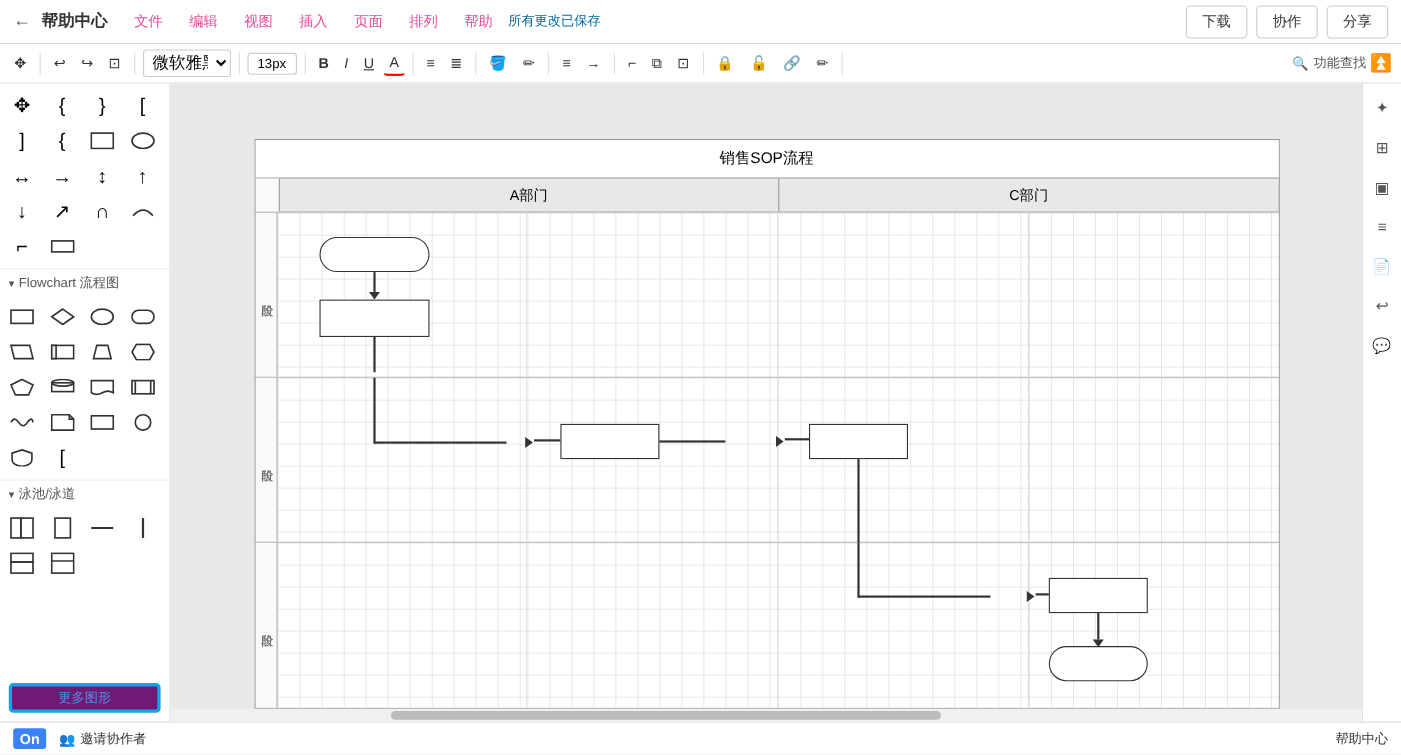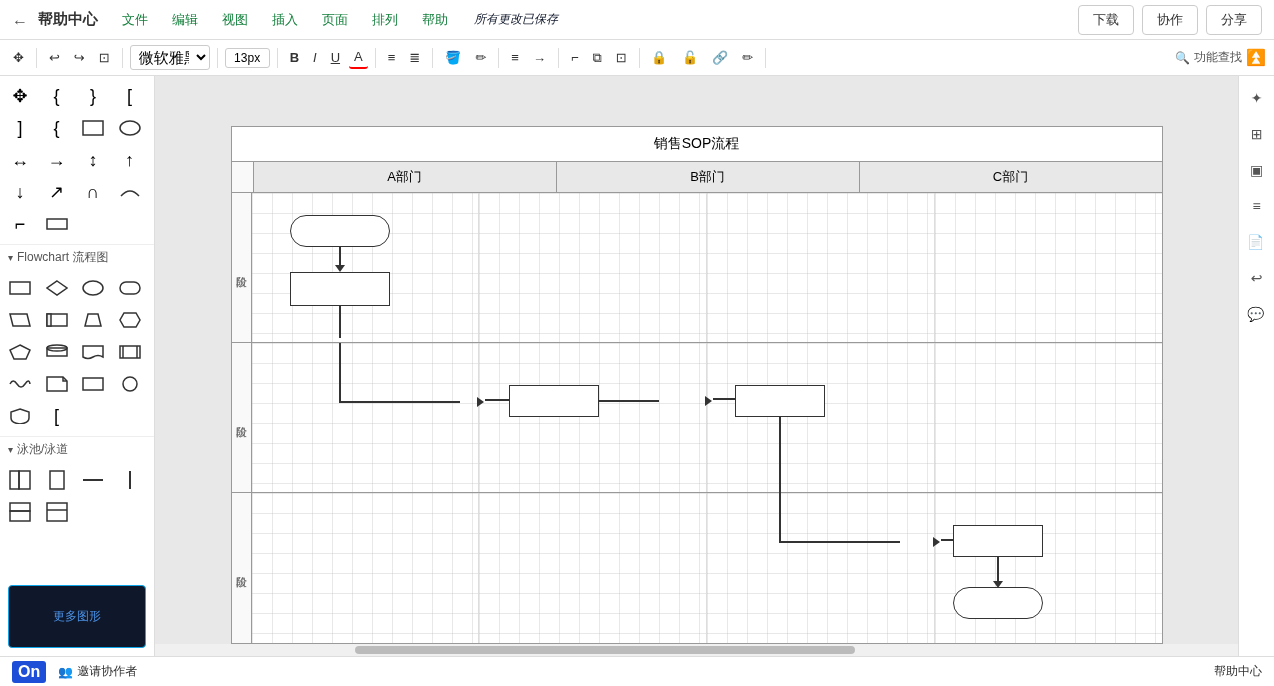--- a/index.html
+++ b/index.html
@@ -6,22 +6,22 @@
     body { font-family: '微软雅黑', 'Microsoft YaHei', sans-serif; font-size: 13px; background: #f0f0f0; overflow: hidden; height: 686px; width: 1274px; display: flex; flex-direction: column; }
 
     
     #title-bar {
       display: flex; align-items: center; background: #fff; border-bottom: 1px solid #ddd;
       padding: 6px 12px; height: 40px; gap: 10px;
     }
     #title-bar .back-btn { cursor: pointer; font-size: 16px; color: #555; }
     #title-bar .title { font-size: 15px; font-weight: bold; color: #333; }
     #title-bar .menu-bar { display: flex; gap: 16px; margin-left: 10px; }
-    #title-bar .menu-item { font-size: 13px; color: #15803d; cursor: pointer; padding: 2px 4px; }
-    #title-bar .saved-status { font-size: 12px; color: #0f172a; margin-left: 12px; font-style: italic; }
+    #title-bar .menu-item { font-size: 13px; color: #ec4899; cursor: pointer; padding: 2px 4px; }
+    #title-bar .saved-status { font-size: 12px; color: #0369a1; margin-left: 0; }
     #title-bar .right-btns { margin-left: auto; display: flex; gap: 8px; }
     .top-btn {
       padding: 5px 14px; border: 1px solid #ccc; border-radius: 4px;
       background: #fff; cursor: pointer; font-size: 13px; color: #333;
     }
 
     
     #toolbar {
       display: flex; align-items: center; background: #fff; border-bottom: 1px solid #ddd;
       padding: 4px 8px; height: 36px; gap: 4px;
@@ -50,42 +50,42 @@
     .shape-grid { display: grid; grid-template-columns: repeat(4, 1fr); gap: 4px; padding: 6px; }
     .shape-item { width: 28px; height: 28px; display: flex; align-items: center; justify-content: center; cursor: pointer; font-size: 18px; }
     .section-label {
       font-size: 12px; color: #555; padding: 4px 8px 2px;
       display: flex; align-items: center; gap: 4px; cursor: pointer;
       border-top: 1px solid #eee;
     }
     .section-label .arrow { font-size: 10px; }
 
     .more-shapes-btn {
-      margin: 8px; padding: 22px; border: 1px solid #0ea5e9; border-radius: 4px;
-      background: #0f172a; color: #4a90e2; cursor: pointer; font-size: 12px; text-align: center;
+      margin: 8px; padding: 2px; border: 3px solid #0ea5e9; border-radius: 4px;
+      background: #701a75; color: #4a90e2; cursor: pointer; font-size: 12px; text-align: center;
     }
 
     
     #canvas-area {
       flex: 1; background: #e8e8e8; overflow: auto; position: relative;
     }
 
     
     #right-panel {
       width: 36px; background: #fff; border-left: 1px solid #ddd;
       display: flex; flex-direction: column; align-items: center; padding: 8px 0; gap: 8px;
     }
     .right-icon { width: 28px; height: 28px; display: flex; align-items: center; justify-content: center; cursor: pointer; border-radius: 4px; font-size: 14px; color: #555; }
 
     
     #status-bar {
       height: 30px; background: #fff; border-top: 1px solid #ddd;
       display: flex; align-items: center; padding: 0 12px; gap: 12px;
     }
-    .on-badge { background: #1d4ed8; color: #fff; padding: 2px 6px; border-radius: 3px; font-size: 16px; font-weight: bold; }
+    .on-badge { background: #3b82f6; color: #fff; padding: 2px 6px; border-radius: 3px; font-size: 13px; font-weight: bold; }
     .invite-btn { display: flex; align-items: center; gap: 4px; font-size: 12px; color: #333; cursor: pointer; }
     .help-btn { margin-left: auto; font-size: 12px; color: #333; cursor: pointer; }
 
     
     .swim-container { width: 932px; margin: 20px auto; border: 1px solid #999; }
     .swim-title { text-align: center; padding: 8px; font-size: 14px; border-bottom: 1px solid #999; background: #fff; }
     .swim-header { display: flex; border-bottom: 1px solid #999; }
     .swim-col-header { flex: 1; text-align: center; padding: 6px 4px; font-size: 13px; border-right: 1px solid #999; }
     .swim-col-header:last-child { border-right: none; }
     .swim-row { display: flex; min-height: 140px; border-bottom: 1px solid #999; position: relative; }
@@ -362,21 +362,20 @@
   <div id="canvas-area">
 
     <div style="padding: 30px 40px;">
       <div class="swim-container">
 
         <div class="swim-title">销售SOP流程</div>
 
         <div class="swim-header">
           <div style="width:22px; border-right:1px solid #999; background:#f9f9f9; flex-shrink:0;"></div>
           <div class="swim-col-header">A部门</div>
-          <div class="swim-col-header">B部门</div>
           <div class="swim-col-header">C部门</div>
         </div>
 
         <div class="swim-row" style="min-height:150px;">
           <div class="swim-row-label">阶段</div>
 
           <div class="swim-cell" style="position:relative; flex:1;">
 
             <div style="position:absolute; left:38px; top:22px; width:100px; height:32px; border:1px solid #333; border-radius:16px; background:#fff;"></div>
 

